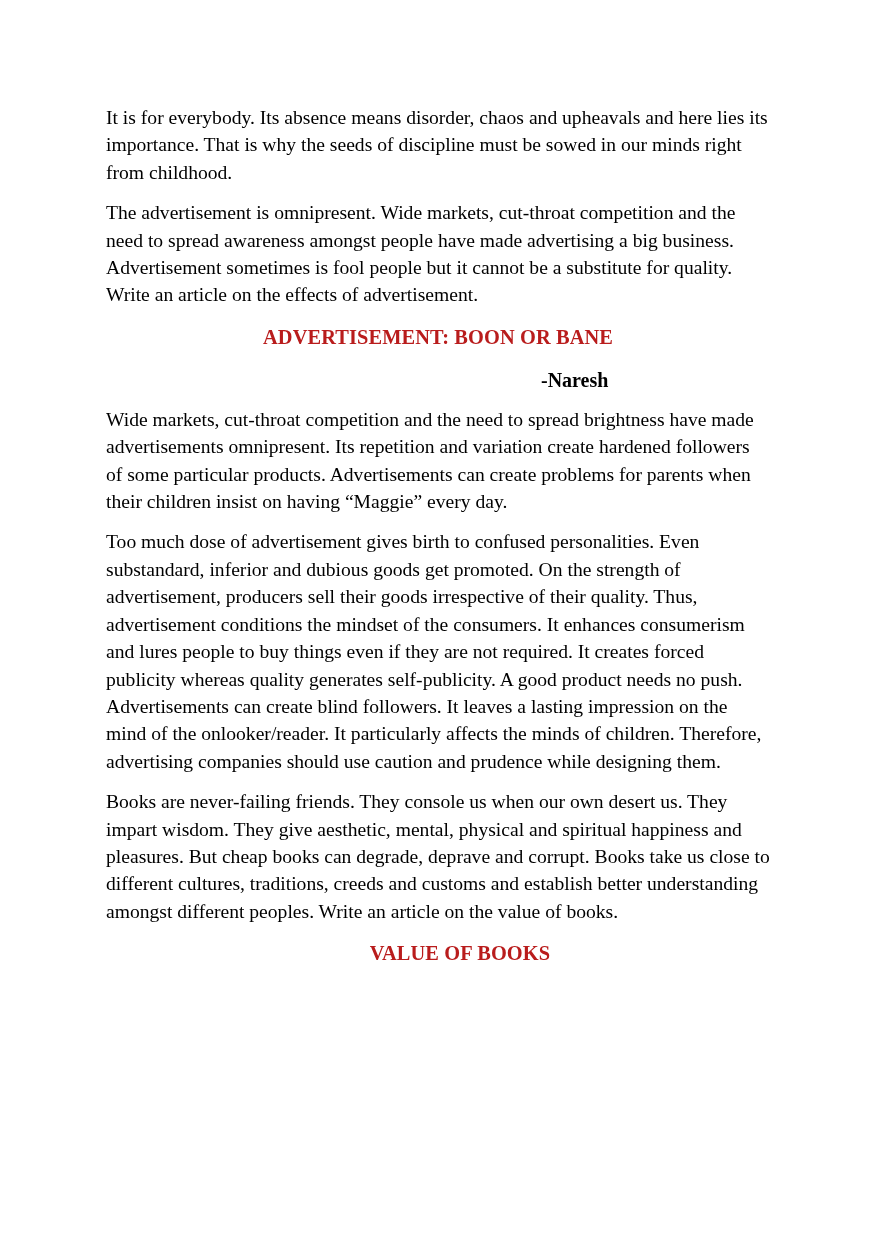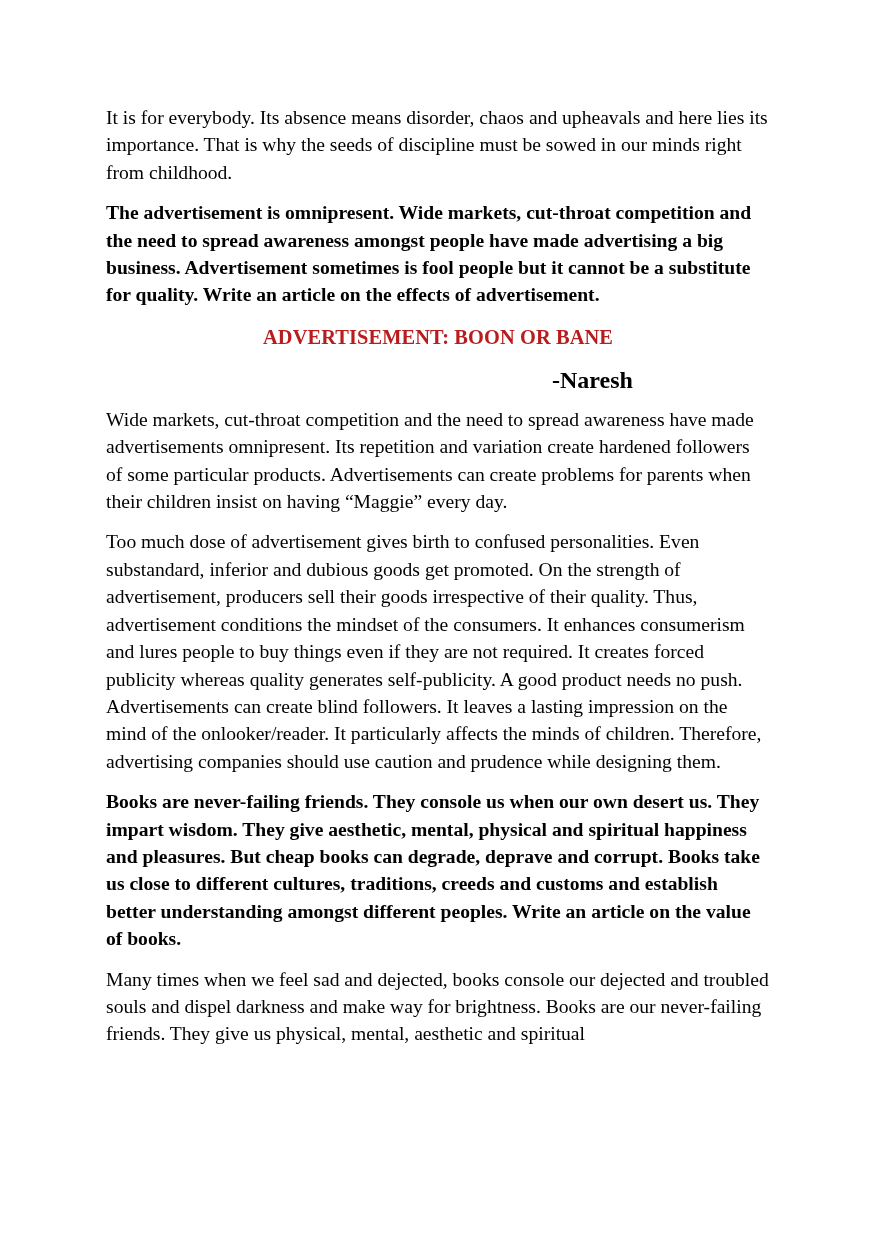--- a/index.html
+++ b/index.html
@@ -34,39 +34,39 @@
     font-size: 19.6px;
     line-height: 27.4px;
     text-align: left;
     font-weight: normal;
     color: #000000;
   }
   p.bold-para {
     margin: 0 0 13px 0;
     font-size: 19.6px;
     line-height: 27.4px;
-    font-weight: bold;
+    font-weight: normal;
     text-align: left;
     color: #000000;
   }
   h2.article-heading {
     margin: 0;
     font-size: 20.4px;
     line-height: 30px;
     font-weight: bold;
     text-align: center;
     letter-spacing: 0.1px;
     color: #b91c1c;
   }
   h2.heading-offset {
     padding-left: 44px;
   }
   .byline-row {
-    margin: 18px;
-    font-size: 24px;
+    margin: 7px;
+    font-size: 20.0px;
     line-height: 28px;
     font-weight: bold;
     color: #000000;
   }
   .byline-naresh {
     padding-left: 428px;
     margin-top: 14px;
     margin-bottom: 12px;
   }
   .byline-punit {
@@ -91,24 +91,24 @@
   <div class="text-column">
 
     <p class="body-para">It is for everybody. Its absence means disorder, chaos and upheavals and here lies its importance. That is why the seeds of discipline must be sowed in our minds right from childhood.</p>
 
     <p class="bold-para">The advertisement is omnipresent. Wide markets, cut-throat competition and the need to spread awareness amongst people have made advertising a big business. Advertisement sometimes is fool people but it cannot be a substitute for quality. Write an article on the effects of advertisement.</p>
 
     <h2 class="article-heading heading-block-1">ADVERTISEMENT: BOON OR BANE</h2>
 
     <div class="byline-row byline-naresh">-Naresh</div>
 
-    <p class="body-para">Wide markets, cut-throat competition and the need to spread awareness have made advertisements omnipresent. Its repetition and variation create hardened followers of some particular products. Advertisements can create problems for parents when their children insist on having “Maggie” every day.</p>
+    <p class="body-para">Wide markets, cut-throat competition and the need to spread brightness have made advertisements omnipresent. Its repetition and variation create hardened followers of some particular products. Advertisements can create problems for parents when their children insist on having “Maggie” every day.</p>
 
     <p class="body-para">Too much dose of advertisement gives birth to confused personalities. Even substandard, inferior and dubious goods get promoted. On the strength of advertisement, producers sell their goods irrespective of their quality. Thus, advertisement conditions the mindset of the consumers. It enhances consumerism and lures people to buy things even if they are not required. It creates forced publicity whereas quality generates self-publicity. A good product needs no push. Advertisements can create blind followers. It leaves a lasting impression on the mind of the onlooker/reader. It particularly affects the minds of children. Therefore, advertising companies should use caution and prudence while designing them.</p>
 
     <p class="bold-para">Books are never-failing friends. They console us when our own desert us. They impart wisdom. They give aesthetic, mental, physical and spiritual happiness and pleasures. But cheap books can degrade, deprave and corrupt. Books take us close to different cultures, traditions, creeds and customs and establish better understanding amongst different peoples. Write an article on the value of books.</p>
 
+    <h2 class="article-heading heading-block-2 heading-offset">VALUE OF BOOKS</h2>
 
 
-    <p class="body-para para-after-byline">Many times when we feel sad and dejected, books console our dejected and troubled souls and dispel darkness and make way for brightness. Books are our never-failing friends. They give us physical, mental, aesthetic and spiritual</p>
 
   </div>
 </div>
 
 </body></html>

